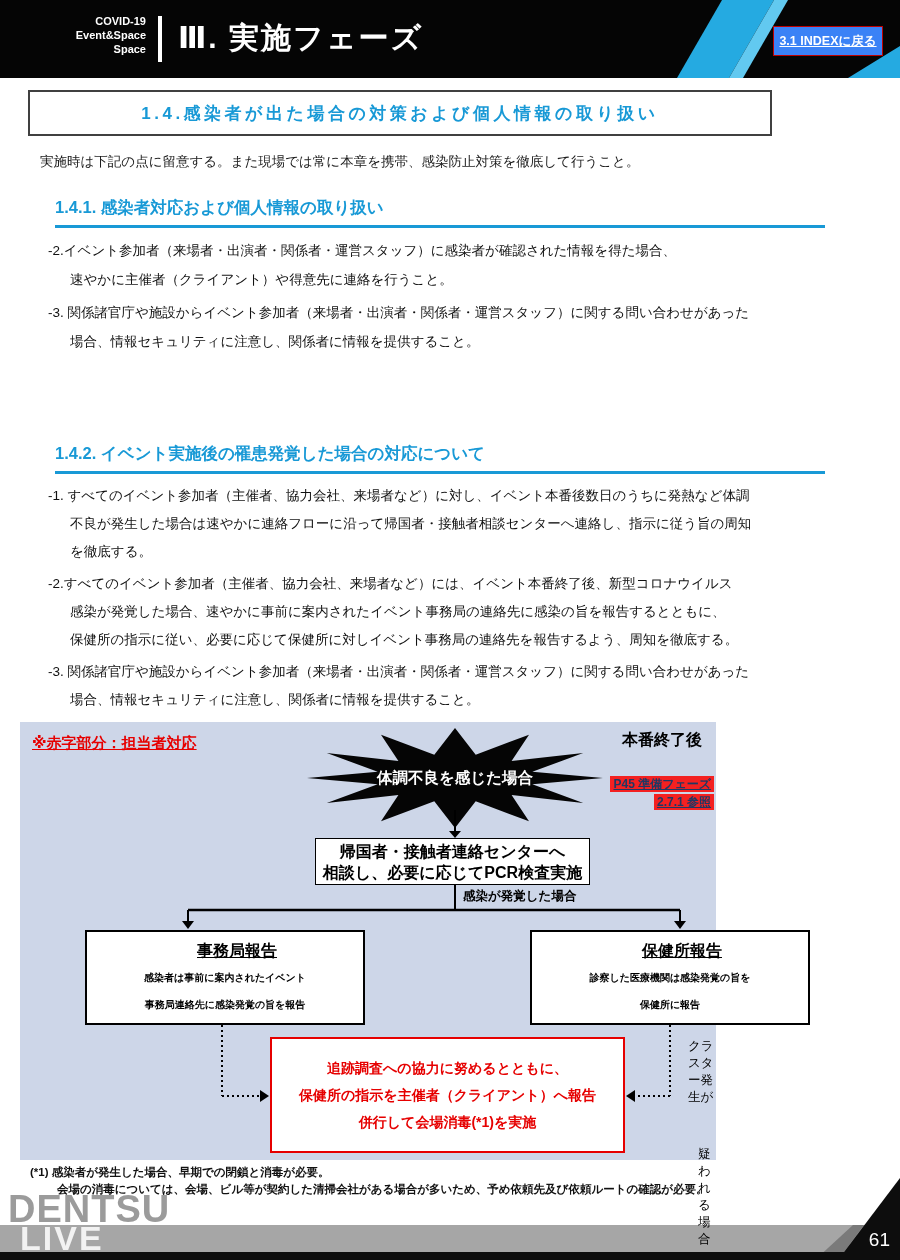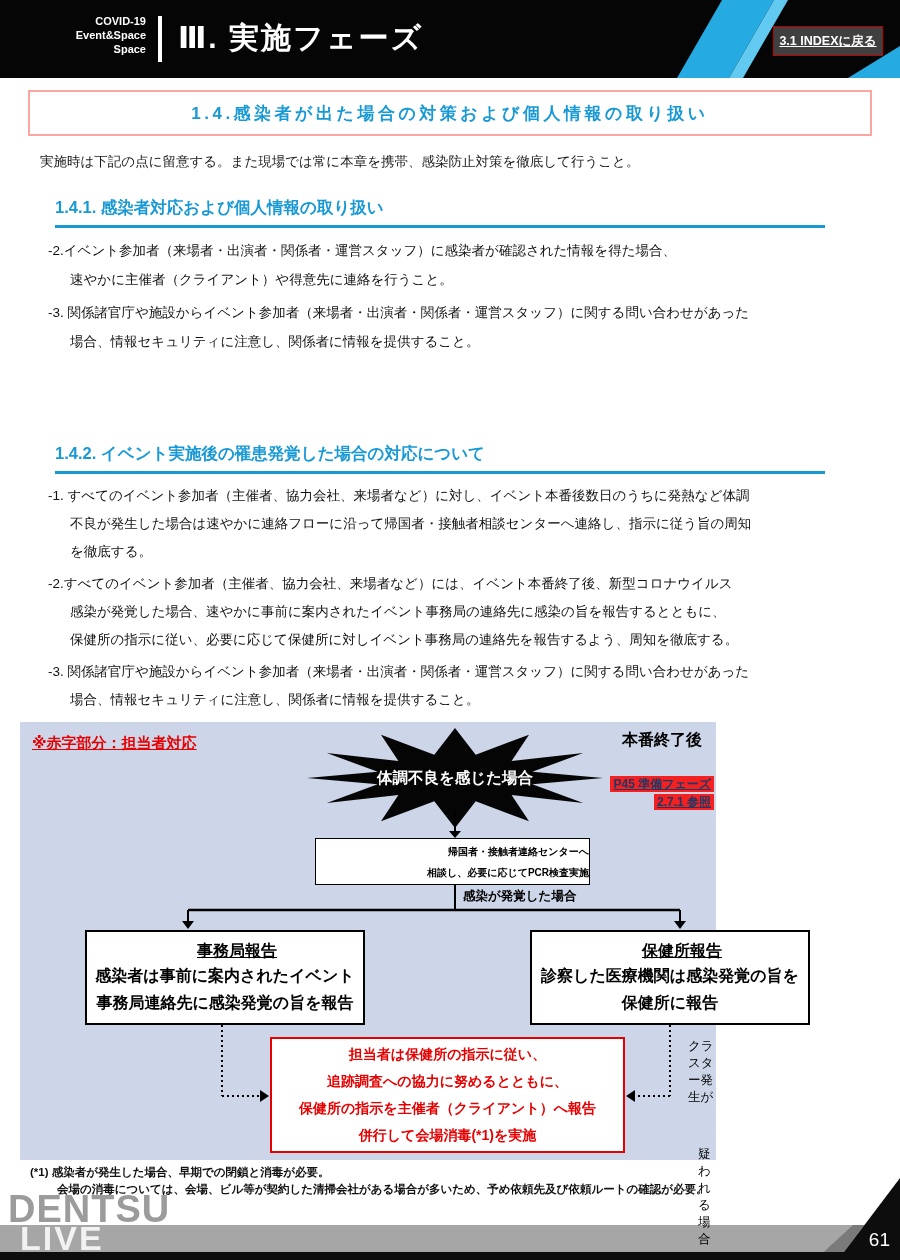--- a/index.html
+++ b/index.html
@@ -6,24 +6,24 @@
   *{box-sizing:border-box;}
   body{font-family:"Liberation Sans","DejaVu Sans",sans-serif;}
   .page{position:relative;width:900px;height:1260px;background:#ffffff;overflow:hidden;outline:1px solid #c0c0c0;margin:0 auto;}
 
   
   .hdr{position:absolute;left:0;top:0;width:900px;height:78px;background:#050505;}
   .hdr-deco{position:absolute;left:0;top:0;}
   .hdr-logo{position:absolute;left:24px;top:14px;width:122px;text-align:right;color:#ffffff;font-size:11px;font-weight:bold;line-height:14px;}
   .hdr-bar{position:absolute;left:158px;top:16px;width:4px;height:46px;background:#ffffff;}
   .hdr-title{position:absolute;left:178px;top:18px;color:#ffffff;font-size:30px;font-weight:bold;letter-spacing:2px;}
-  .back-btn{position:absolute;left:773px;top:26px;width:110px;height:30px;background:#404040;border:1px solid #c00000;color:#ffffff;font-size:12.5px;font-weight:bold;display:flex;align-items:center;justify-content:center;text-decoration:underline;cursor:pointer;}
-
-  
-  .title-box{position:absolute;left:28px;top:90px;width:844px;height:46px;border:2px solid #fca5a5;background:#ffffff;display:flex;align-items:center;justify-content:center;}
+  .back-btn{position:absolute;left:773px;top:26px;width:110px;height:30px;background:#3b82f6;border:1px solid #c00000;color:#ffffff;font-size:12.5px;font-weight:bold;display:flex;align-items:center;justify-content:center;text-decoration:underline;cursor:pointer;}
+
+  
+  .title-box{position:absolute;left:28px;top:90px;width:744px;height:46px;border:2px solid #404040;background:#ffffff;display:flex;align-items:center;justify-content:center;}
   .title-box span{color:#1899d6;font-size:17px;font-weight:bold;letter-spacing:3.5px;}
 
   .intro{position:absolute;left:40px;top:153px;width:820px;font-size:13.5px;color:#1a1a1a;}
 
   
   .sec-head{position:absolute;left:55px;width:770px;border-bottom:3px solid #1899d6;padding-bottom:6px;color:#1899d6;font-size:16.5px;font-weight:bold;}
   .sec1-head{top:197px;}
   .sec2-head{top:443px;}
   .list{position:absolute;left:48px;width:812px;font-size:13.5px;color:#111111;}
   .list1{top:236px;}
@@ -36,26 +36,26 @@
   
   .panel{position:absolute;left:20px;top:722px;width:696px;height:438px;background:#cdd6e8;}
   .legend{position:absolute;left:12px;top:12px;color:#e60000;font-size:15px;font-weight:bold;text-decoration:underline;z-index:3;}
   .stage{position:absolute;right:14px;top:8px;color:#000000;font-size:16px;font-weight:bold;z-index:3;}
   .ref-link{position:absolute;right:2px;top:36px;text-align:right;z-index:3;cursor:pointer;margin-top:16px;}
   .ref-link div{display:inline-block;background:#f32121;color:#1f3864;font-size:12px;font-weight:bold;text-decoration:underline;padding:0 3px;line-height:16px;}
   .burst-svg{position:absolute;left:285px;top:4px;z-index:1;}
   .burst-label{position:absolute;left:285px;top:4px;width:300px;height:104px;display:flex;align-items:center;justify-content:center;color:#ffffff;font-size:15.5px;font-weight:bold;z-index:2;}
   .conn{position:absolute;left:0;top:0;z-index:2;}
   .fbox{position:absolute;background:#ffffff;border:2px solid #000000;z-index:3;}
-  .pcr-box{left:295px;top:116px;width:275px;height:47px;border-width:1.5px;display:flex;flex-direction:column;align-items:flex-end;justify-content:center;font-size:10px;font-weight:bold;line-height:21px;color:#000;}
+  .pcr-box{left:295px;top:116px;width:275px;height:47px;border-width:1.5px;display:flex;flex-direction:column;align-items:center;justify-content:center;font-size:16px;font-weight:bold;line-height:21px;color:#000;}
   .rep-box{width:280px;height:95px;top:208px;text-align:center;padding-top:6px;color:#000;}
   .rep-left{left:65px;}
   .rep-right{left:510px;}
   .rep-title{font-size:16px;font-weight:bold;text-decoration:underline;line-height:26px;margin-left:24px;}
-  .rep-line{font-size:16px;font-weight:bold;line-height:27px;font-family:Liberation Mono, monospace;}
+  .rep-line{font-size:10px;font-weight:bold;line-height:27px;}
   .red-box{left:250px;top:315px;width:355px;height:116px;background:#ffffff;border:2px solid #e60000;text-align:center;display:flex;flex-direction:column;justify-content:center;z-index:3;position:absolute;}
   .red-box div{color:#e60000;font-size:14px;font-weight:bold;line-height:27px;}
   .branch-label{position:absolute;left:443px;top:166px;font-size:12.5px;font-weight:bold;color:#000;z-index:3;}
   .cluster-label{position:absolute;left:668px;top:316px;font-size:12.5px;color:#000;line-height:17px;z-index:3;}
 
   
   .footnote{position:absolute;left:30px;top:1164px;width:840px;font-size:11.5px;font-weight:600;color:#111;line-height:17px;}
   .footnote .cont2{padding-left:27px;}
   .dentsu{position:absolute;left:8px;top:1188px;font-size:38px;font-weight:bold;letter-spacing:1px;color:#9b9b9b;z-index:0;}
   .graybar{position:absolute;left:0;top:1225px;width:900px;height:28px;background:#a6a6a6;z-index:1;}
@@ -163,21 +163,20 @@
       <div class="rep-line">事務局連絡先に感染発覚の旨を報告</div>
     </div>
 
     <div class="fbox rep-box rep-right">
       <div class="rep-title">保健所報告</div>
       <div class="rep-line">診察した医療機関は感染発覚の旨を</div>
       <div class="rep-line">保健所に報告</div>
     </div>
 
     <div class="red-box">
-      <div>担当者は保健所の指示に従い、</div>
       <div>追跡調査への協力に努めるとともに、</div>
       <div>保健所の指示を主催者（クライアント）へ報告</div>
       <div>併行して会場消毒(*1)を実施</div>
     </div>
 
     <div class="cluster-label">
       <div>クラスター発生が</div>
       <div style="padding-left:10px;margin-top:40px;">疑われる場合</div>
     </div>
   </div>

